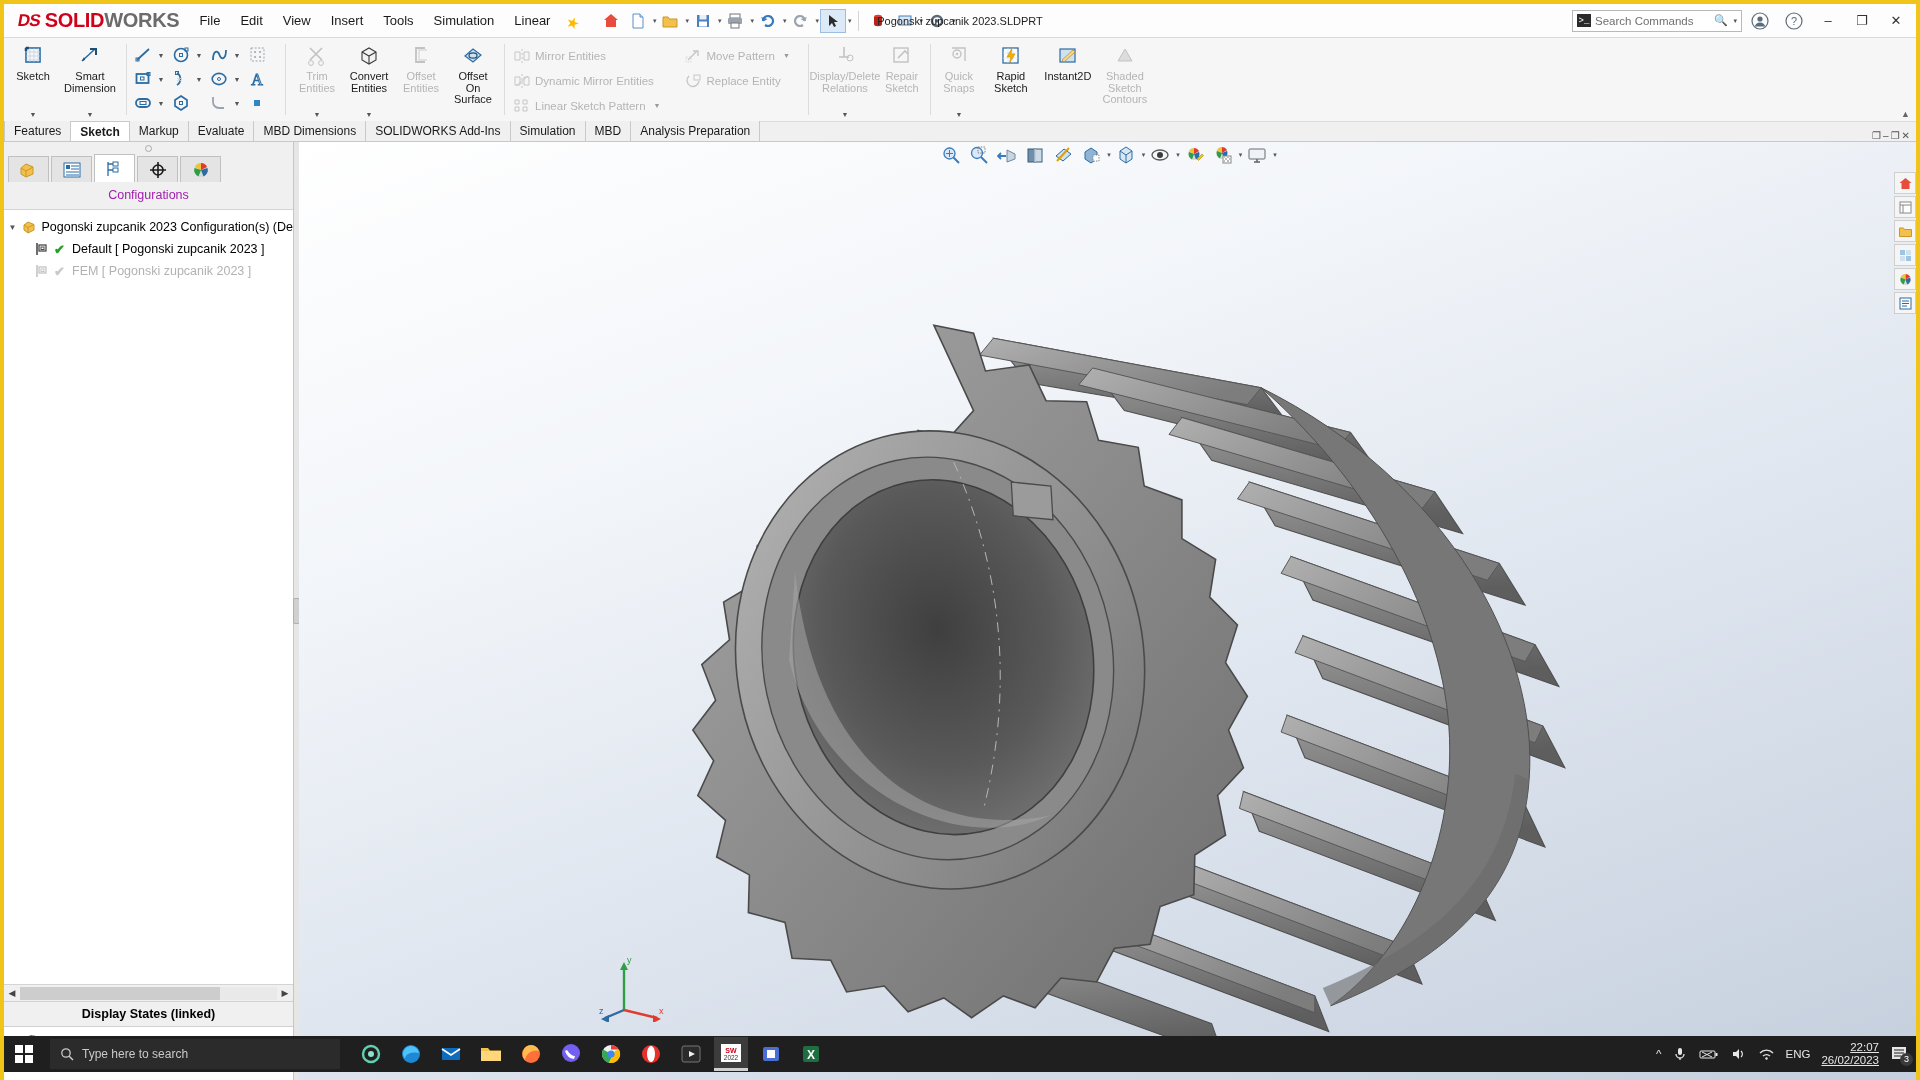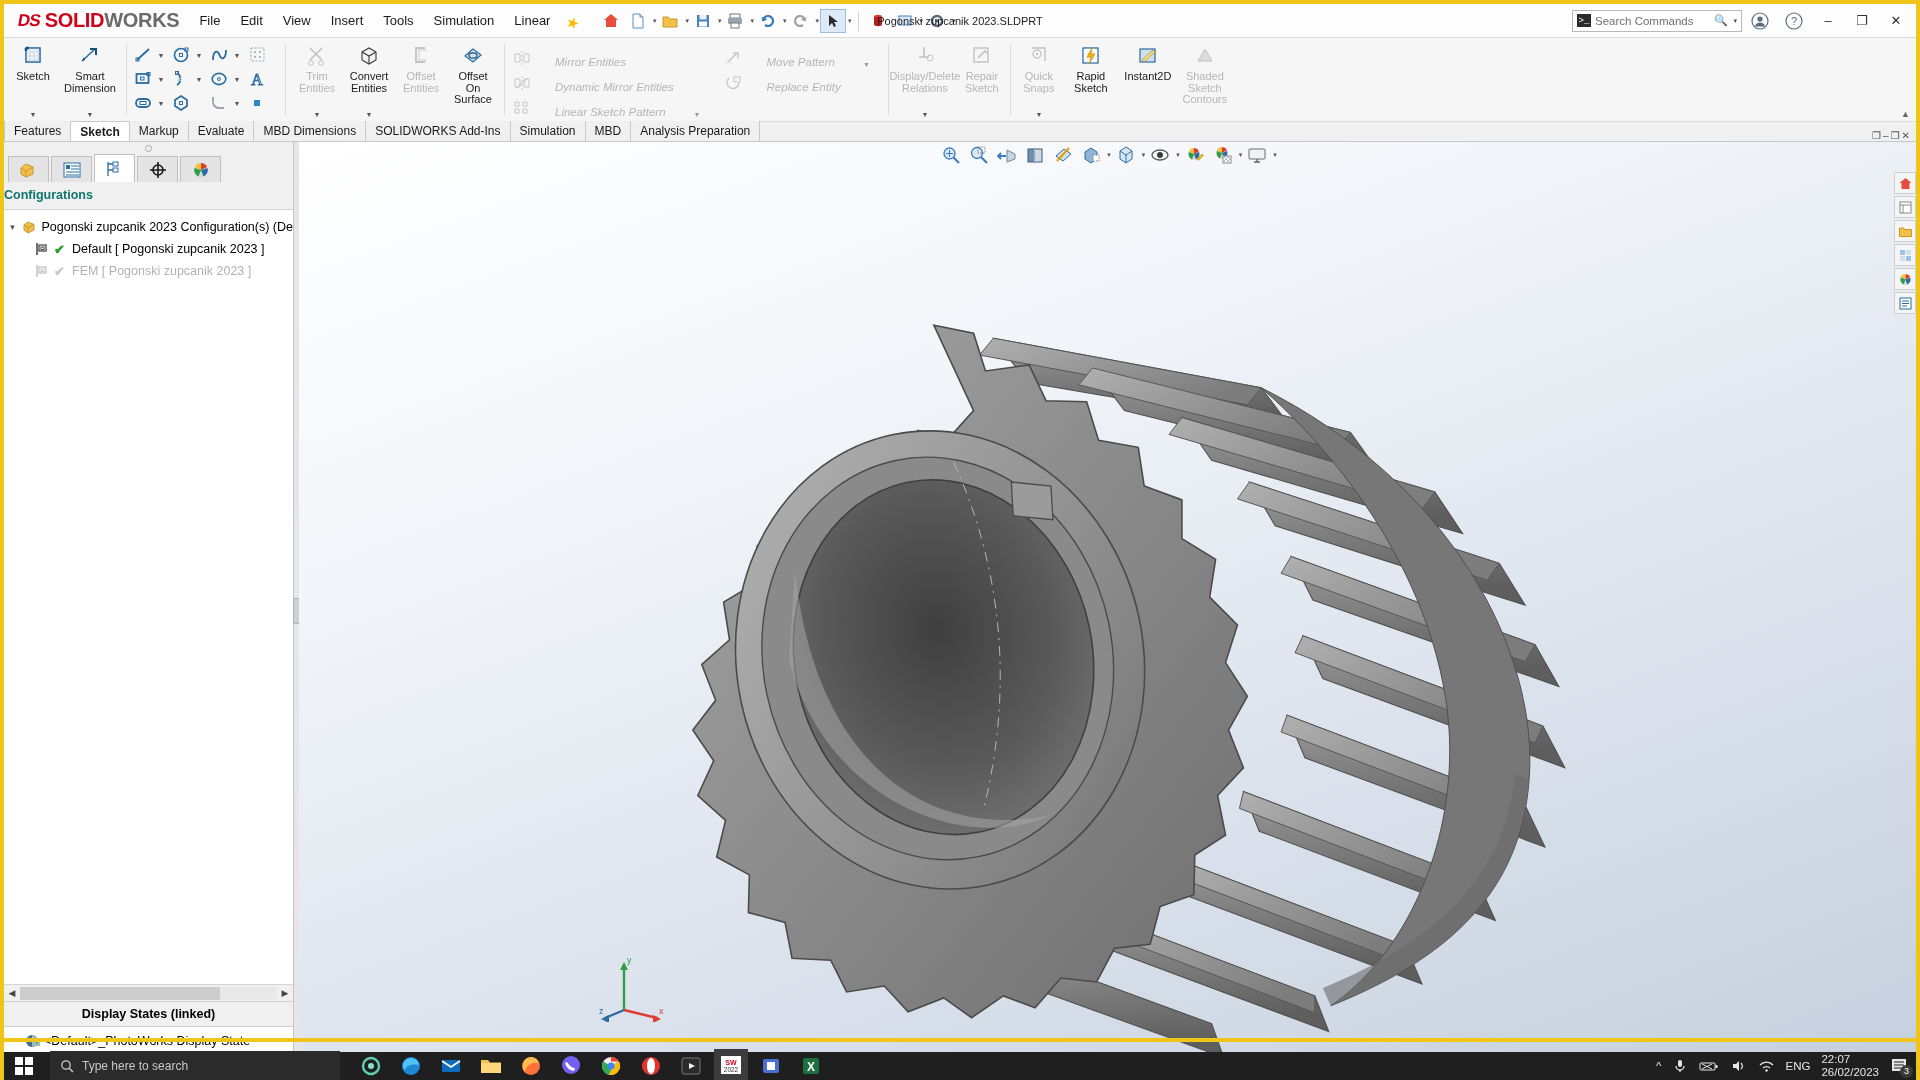--- a/index.html
+++ b/index.html
@@ -87,22 +87,22 @@
 
   .rsmall-grid { display: grid; grid-template-columns: repeat(4, auto); align-content: start; padding-top: 4px;}
   .rsi {
     display: flex; align-items: center; height: 24px; padding: 0 2px; cursor: default;
   }
   .rsi .ic { width: 24px; height: 22px; display: flex; align-items: center; justify-content: center; }
   .rsi .ca { font-size: 7px; color: #555; width: 10px; text-align: center; }
 
   .rtext-col { display: flex; flex-direction: column; padding-top: 5px; }
   .rti {
-    display: flex; align-items: flex-end; height: 25px; padding: 0 4px; font-size: 11.5px;
-    color: #b5b5b5; cursor: default; gap: 22px; font-style: italic;
+    display: flex; align-items: center; height: 25px; padding: 0 4px; font-size: 11.5px;
+    color: #b5b5b5; cursor: default; gap: 2px;
   }
   .rti .ic { width: 22px; height: 20px; display: flex; align-items: center; justify-content: center; }
   .rti .ca { font-size: 7px; color: #999; margin-left: 6px; }
 
   .ribbon-collapse {
     position: absolute; right: 6px; bottom: 2px; font-size: 9px; color: #666;
   }
 
   
   .tabstrip {
@@ -126,22 +126,22 @@
   }
   .panel-handle { height: 12px; display:flex; align-items:center; justify-content:center; }
   .panel-handle .dot { width: 7px; height: 7px; border: 1px solid #aaa; border-radius: 50%; }
   .ptabs { display: flex; height: 28px; align-items: flex-end; padding-left: 4px; }
   .ptab {
     width: 41px; height: 26px; display: flex; align-items: center; justify-content: center;
     border: 1px solid #c0c0c0; border-bottom: none; background: #e4e4e4; margin-right: 2px; cursor: default;
   }
   .ptab.active { background: #fff; height: 28px; }
   .ptitle {
-    text-align: left; font-weight: bold; font-size: 12.5px; padding: 6px 0 7px;
-    background: #f0f0f0; color: #0f766e;
+    text-align: center; font-weight: normal; font-size: 12.5px; padding: 6px 0 7px;
+    background: #f0f0f0; color: #a21caf;
   }
   .tree { flex: 1; background: #fff; border-top: 1px solid #d4d4d4; padding-top: 6px; overflow: hidden; font-size: 12.5px;}
   .tnode { display: flex; align-items: center; height: 22px; white-space: nowrap; cursor: default; }
   .tnode .exp { width: 18px; text-align: center; font-size: 8px; color: #555; }
   .tnode .ico { width: 22px; display: flex; align-items: center; justify-content: center; }
   .tnode .chk { width: 18px; color: #21a121; font-weight: bold; font-size: 13px; }
   .tnode.dim { color: #b2b2b2; }
   .tnode.dim .chk { color: #c9c9c9; }
   .hscroll {
     height: 17px; background: #f0f0f0; display: flex; align-items: center;
@@ -181,32 +181,32 @@
   .rbi {
     width: 22px; height: 22px; display: flex; align-items: center; justify-content: center;
     background: #f5f5f5; border: 1px solid #cfcfcf; cursor: default;
   }
 
   
   .triad { position: absolute; left: 300px; bottom: 58px; width: 70px; height: 70px; }
 
   
   .taskbar {
-    position: absolute; left: -4px; right: -4px; bottom: 0; height: 28px; background: #1f1f1f;
+    position: absolute; left: -4px; right: -4px; bottom: 8px; height: 36px; background: #1f1f1f;
     display: flex; align-items: center; z-index: 20;
   }
   .startbtn { width: 48px; height: 38px; display: flex; align-items: center; justify-content: center; }
   .tsearch {
     width: 290px; height: 30px; background: #2b2b2b; display: flex; align-items: center;
     gap: 8px; padding: 0 10px; color: #c9c9c9; font-size: 12px; margin-left: 2px;
   }
   .taskicons { display: flex; align-items: center; gap: 6px; margin-left: 14px; }
   .tki { width: 34px; height: 34px; display: flex; align-items: center; justify-content: center; position: relative;}
   .tray { margin-left: auto; display: flex; align-items: center; gap: 11px; color: #e6e6e6; font-size: 11.5px; padding-right: 10px; }
-  .clock { text-align: left; line-height: 13px; font-size: 11.5px; }
+  .clock { text-align: right; line-height: 13px; font-size: 11.5px; text-decoration: underline; }
 
   .bottom-accent { position:absolute; left:-4px; right:-4px; bottom:38px; height:4px; background:#f0c419; z-index: 19;}
 
   svg { display: block; }
 </style>
 </head>
 <body>
 
 <div class="app">
 

